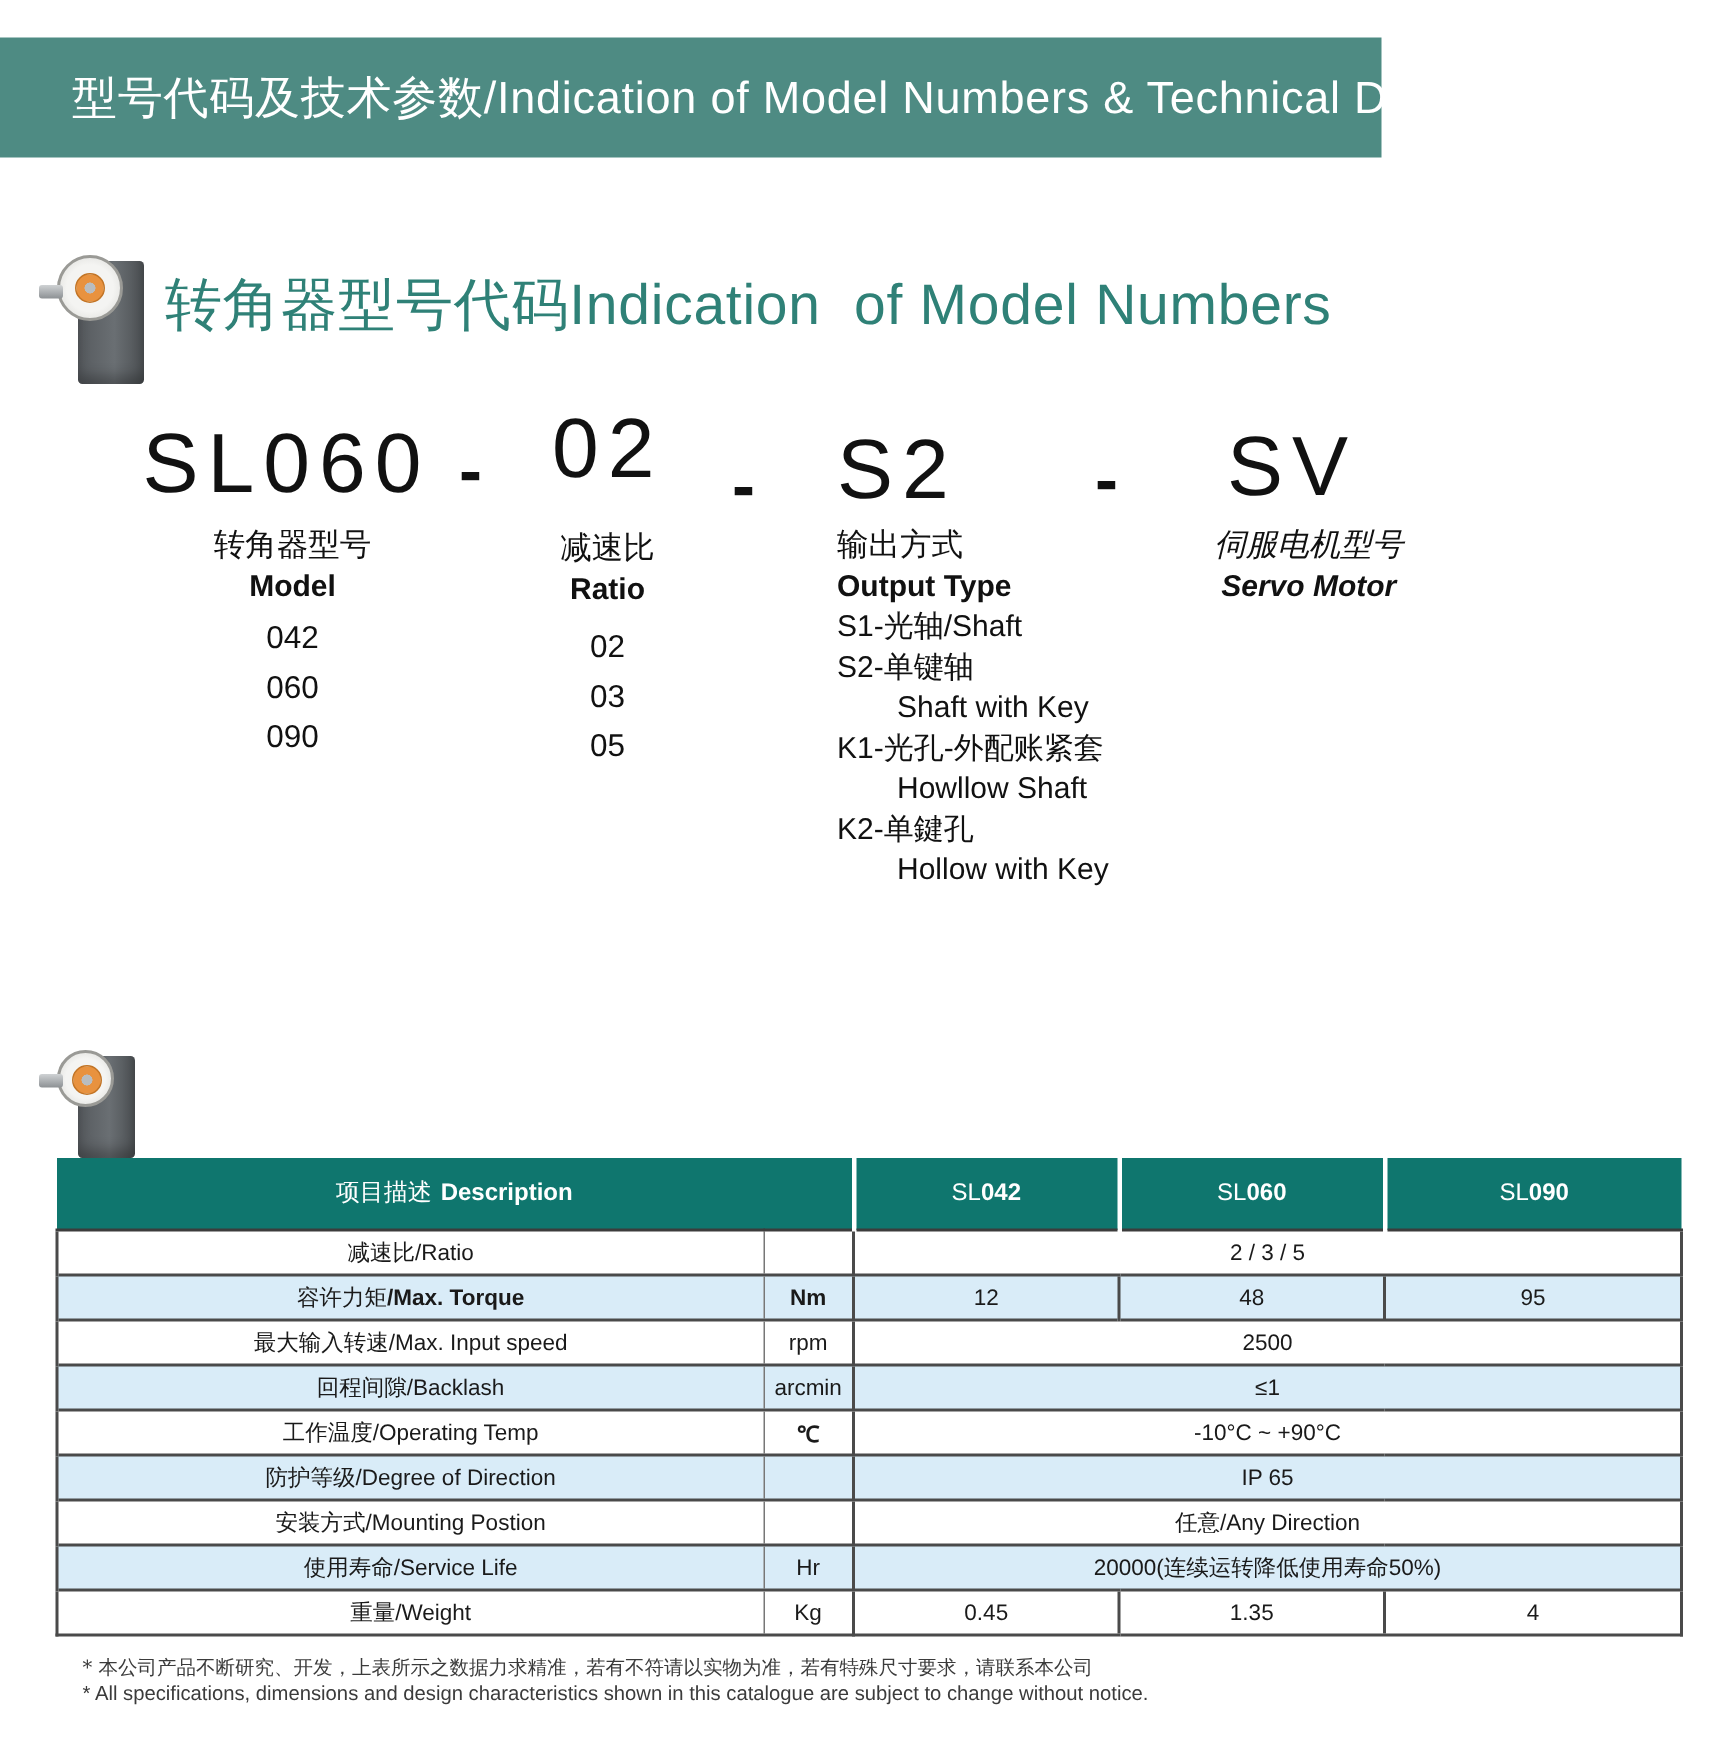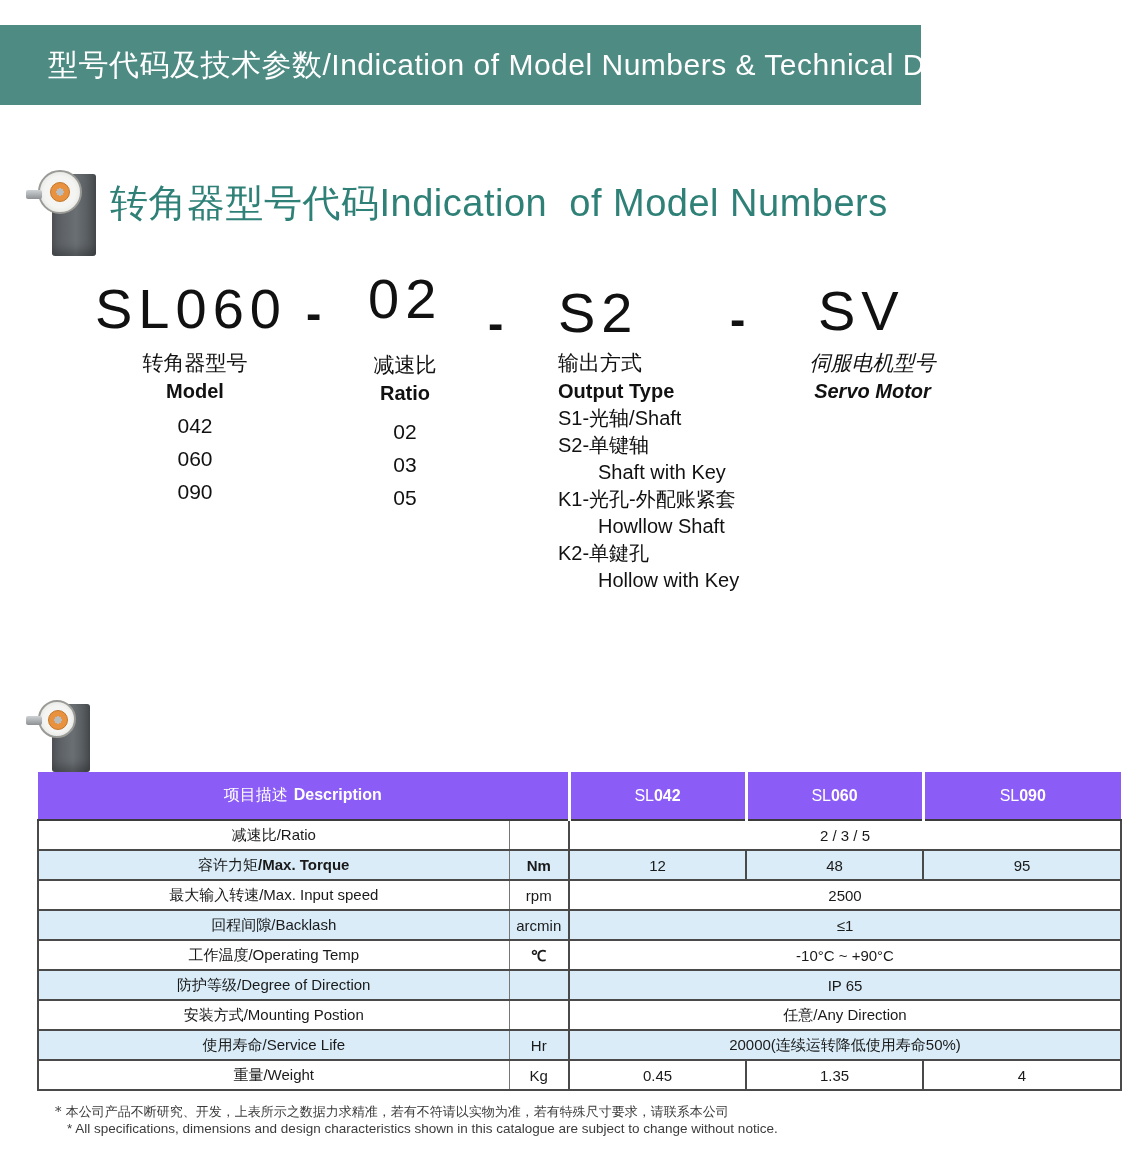--- a/index.html
+++ b/index.html
@@ -70,21 +70,21 @@
     border-collapse:collapse; table-layout:fixed;
     font-size:15px; color:#1a1a1a;
   }
   table.tech col.c-desc { width:471px; }
   table.tech col.c-unit { width:60px; }
   table.tech col.c-m1 { width:177px; }
   table.tech col.c-m2 { width:177px; }
   table.tech col.c-m3 { width:198px; }
 
   table.tech thead th {
-    background:#8b5cf6; color:#ffffff; height:48px; font-weight:400;
+    background:#0f766e; color:#ffffff; height:48px; font-weight:400;
     font-size:16px; text-align:center; vertical-align:middle;
     border-bottom:2px solid #3c3c3c;
   }
   table.tech thead th.model-col { border-left:3px solid #ffffff; }
   table.tech thead .hdr-bold { font-weight:bold; }
   table.tech thead .desc-en { font-weight:bold; margin-left:6px; }
 
   table.tech tbody td {
     height:30px; text-align:center; vertical-align:middle;
     border-top:2px solid #4a4a4a; background:#ffffff;
@@ -98,21 +98,21 @@
   table.tech td.val + td.val { border-left:2px solid #4a4a4a; }
   table.tech td.outer-l { border-left:2px solid #4a4a4a; }
   table.tech td.outer-r { border-right:2px solid #4a4a4a; }
   table.tech tr.bold-row td.desc .en,
   table.tech tr.bold-row td.unit { font-weight:bold; }
   table.tech td.unit.u-bold { font-weight:bold; }
 
   
   .footnote { position:absolute; left:55px; color:#3b3b3b; }
   .footnote.cn { top:1103px; font-size:13px; font-family:"DejaVu Serif", serif; }
-  .footnote.en { top:1121px; font-size:13.5px; font-family:"Liberation Sans", sans-serif;margin-left:12px; }
+  .footnote.en { top:1121px; font-size:13.5px; font-family:"Liberation Sans", sans-serif; }
 </style>
 </head>
 <body>
 
 <div class="page">
 
   <div class="top-bar">
     <div class="bar-title">型号代码及技术参数/Indication of Model Numbers &amp; Technical Data</div>
   </div>
 

